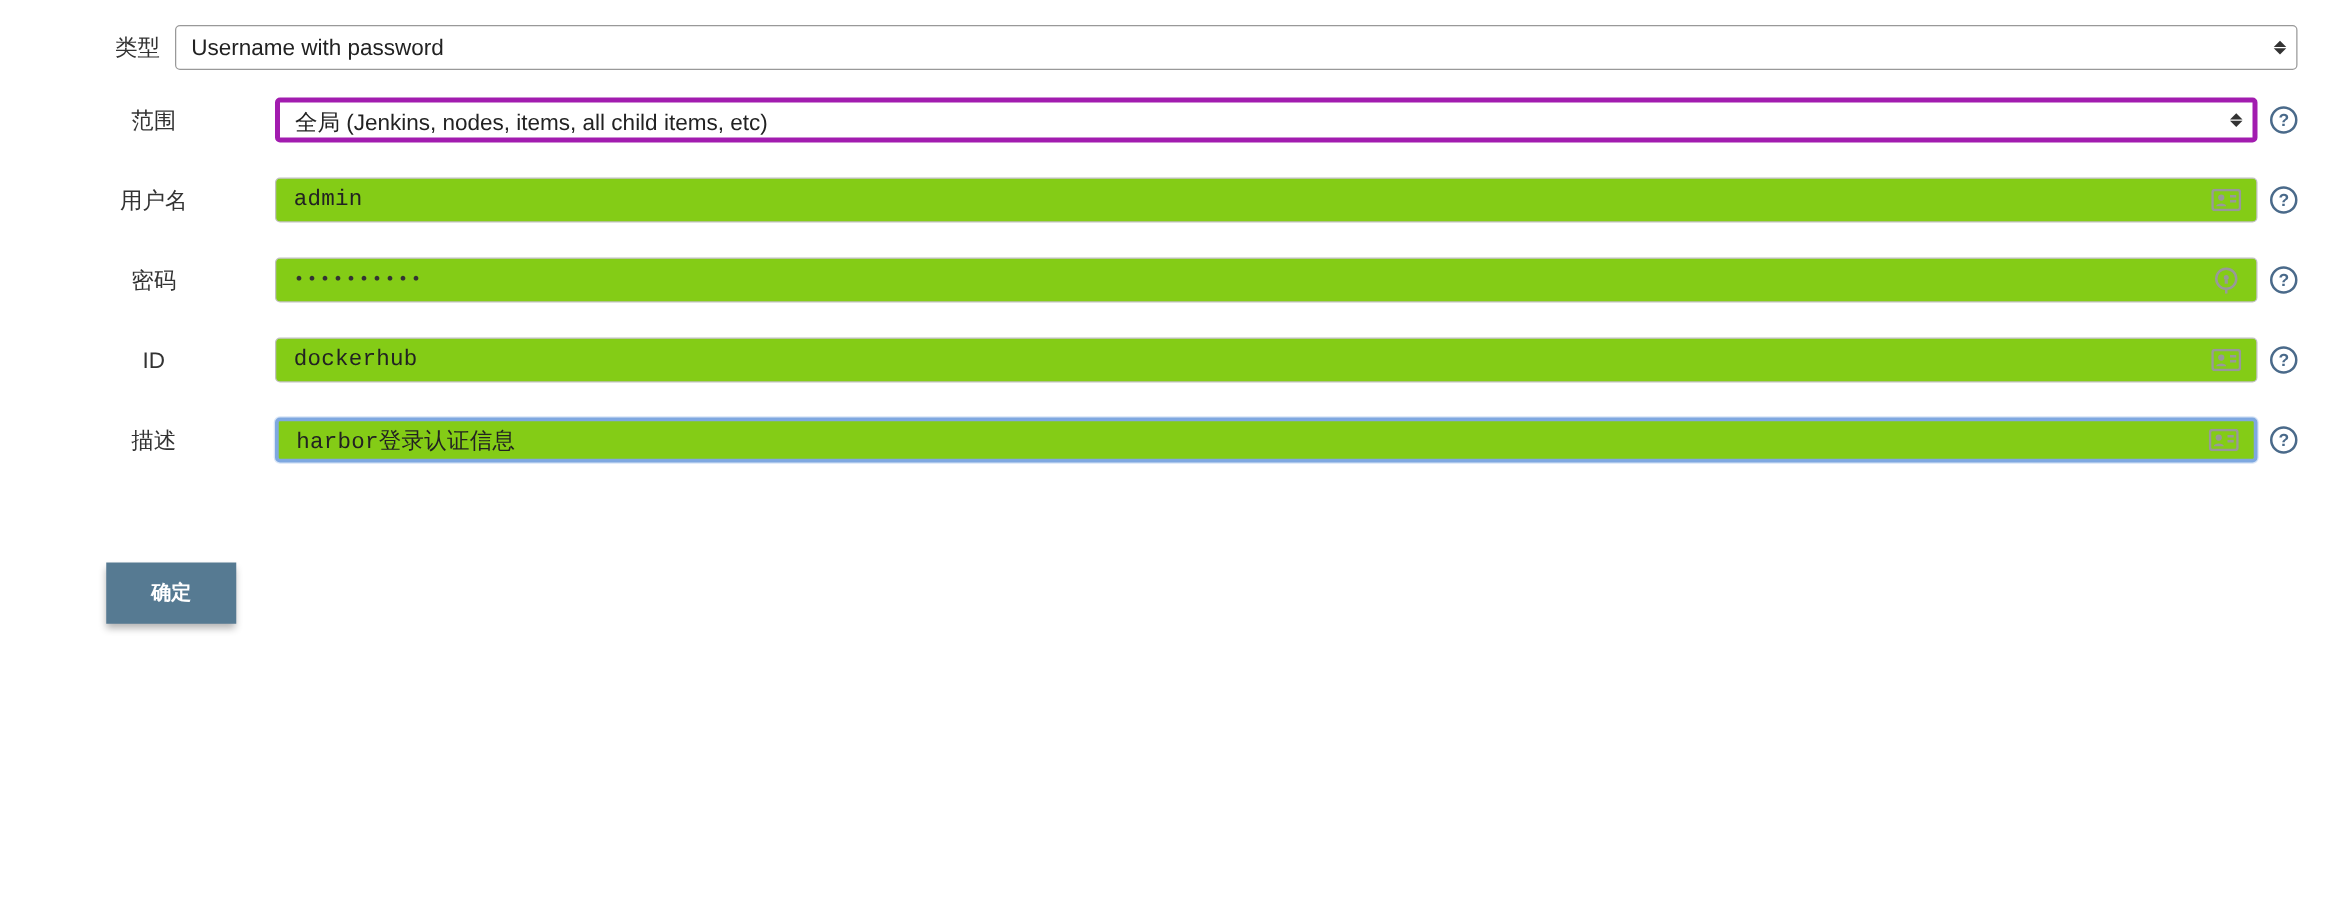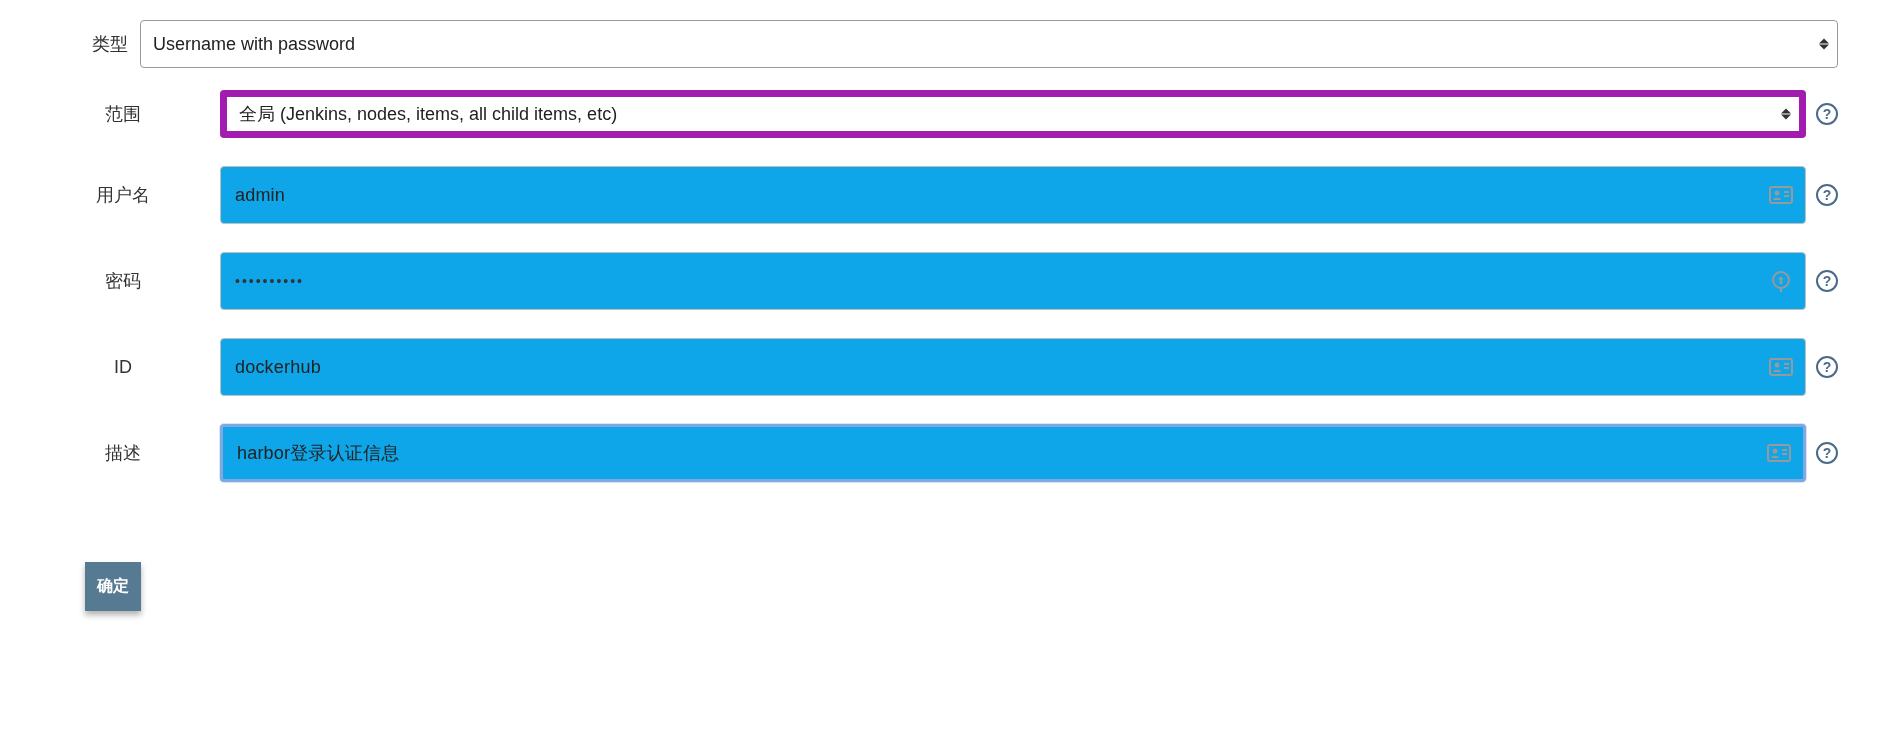--- a/index.html
+++ b/index.html
@@ -40,27 +40,28 @@
       flex: 1;
       display: flex;
       align-items: center;
     }
     .select-wrapper {
       flex: 1;
       position: relative;
       border: 1px solid #999;
       border-radius: 4px;
       background: #fff;
-      height: 48px;
+      height: 36px;
       display: flex;
       align-items: center;
       padding: 0 30px 0 12px;
     }
     .select-wrapper.light {
-      border: 7px solid #a21caf;
+      border: 4px solid #a21caf;
+      align-items: flex-end;
     }
     .select-text {
       font-size: 18px;
       color: #222;
     }
     .select-arrows {
       position: absolute;
       right: 8px;
       top: 50%;
       transform: translateY(-50%);
@@ -78,25 +79,26 @@
       border-bottom: 5px solid #333;
     }
     .arrow-down {
       border-top: 5px solid #333;
     }
     .input-wrapper {
       flex: 1;
       position: relative;
       border: 1px solid #c0c0c0;
       border-radius: 4px;
-      background: #0ea5e9;
-      height: 58px;
+      background: #84cc16;
+      height: 36px;
       display: flex;
       align-items: center;
       padding: 0 40px 0 14px;
+      font-family: Liberation Mono, monospace;
     }
     .input-wrapper.focused {
       border: 3px solid #7fa8e0;
       box-shadow: 0 0 0 1px rgba(127,168,224,0.3);
       text-align: right;
     }
     .input-text {
       font-size: 18px;
       color: #222;
       letter-spacing: 0.2px;
@@ -141,21 +143,21 @@
       flex-shrink: 0;
     }
     .submit-row {
       margin-top: 80px;
       padding-left: 45px;
     }
     .submit-btn {
       background: #567a92;
       color: #fff;
       border: none;
-      padding: 14px 12px;
+      padding: 14px 36px;
       font-size: 16px;
       font-weight: bold;
       cursor: pointer;
       box-shadow: 0 4px 6px rgba(0,0,0,0.3);
     }
   </style>
 </head>
 <body>
 
 <div class="form-row first-row">

